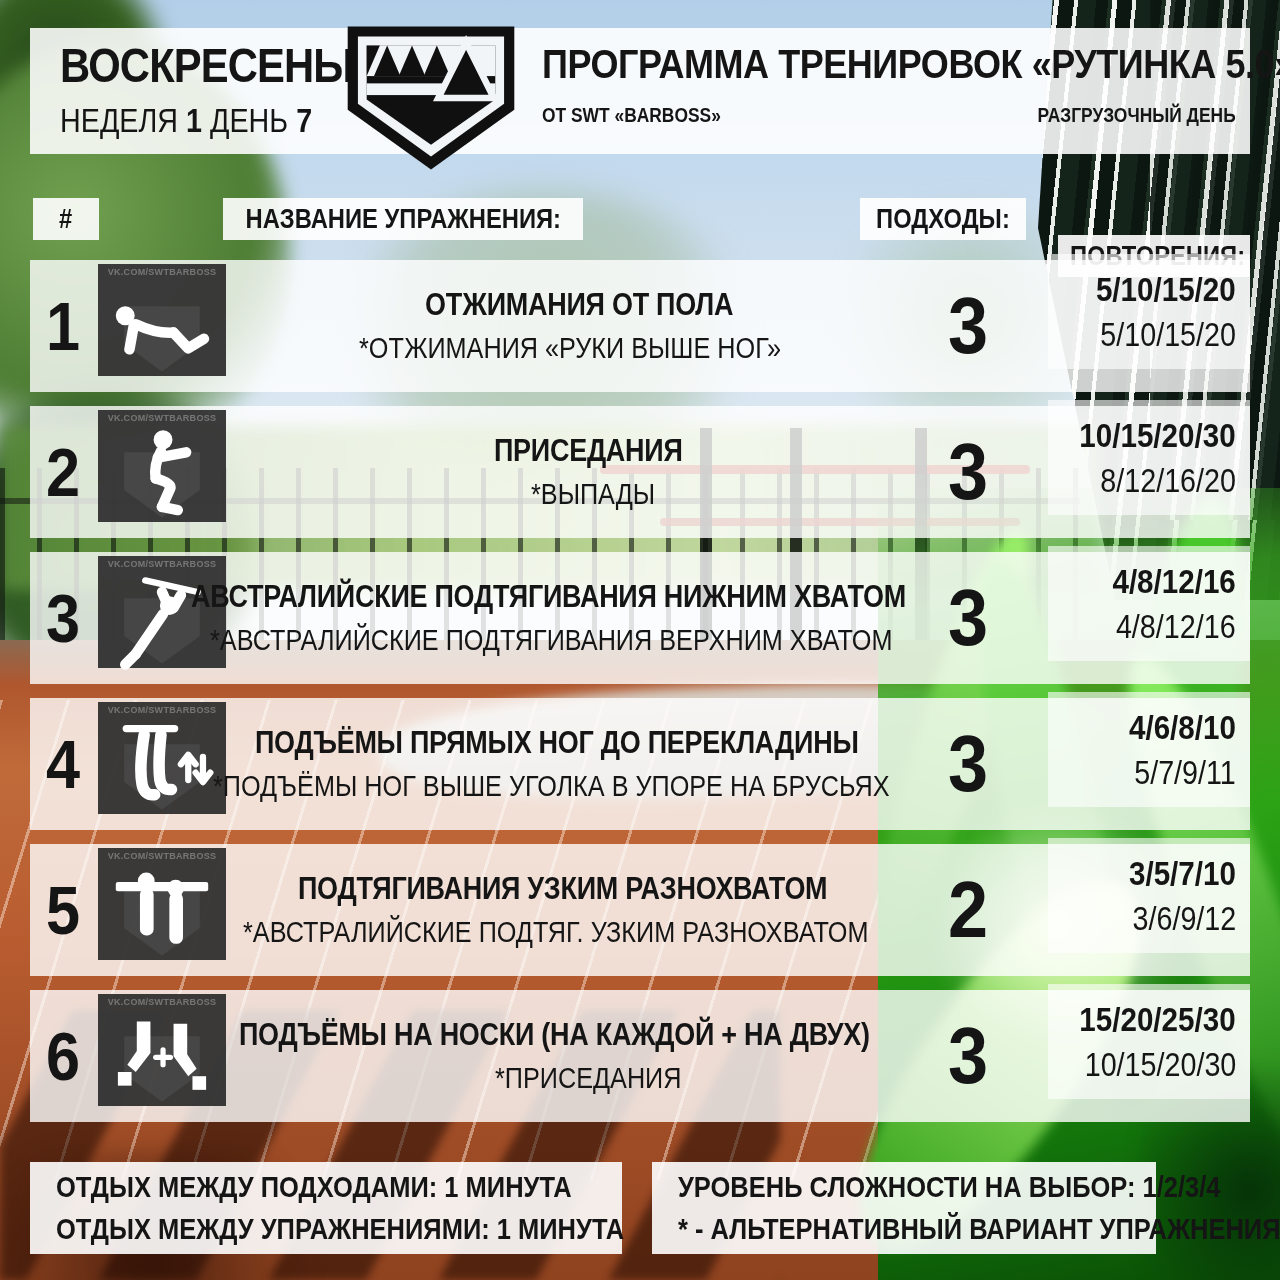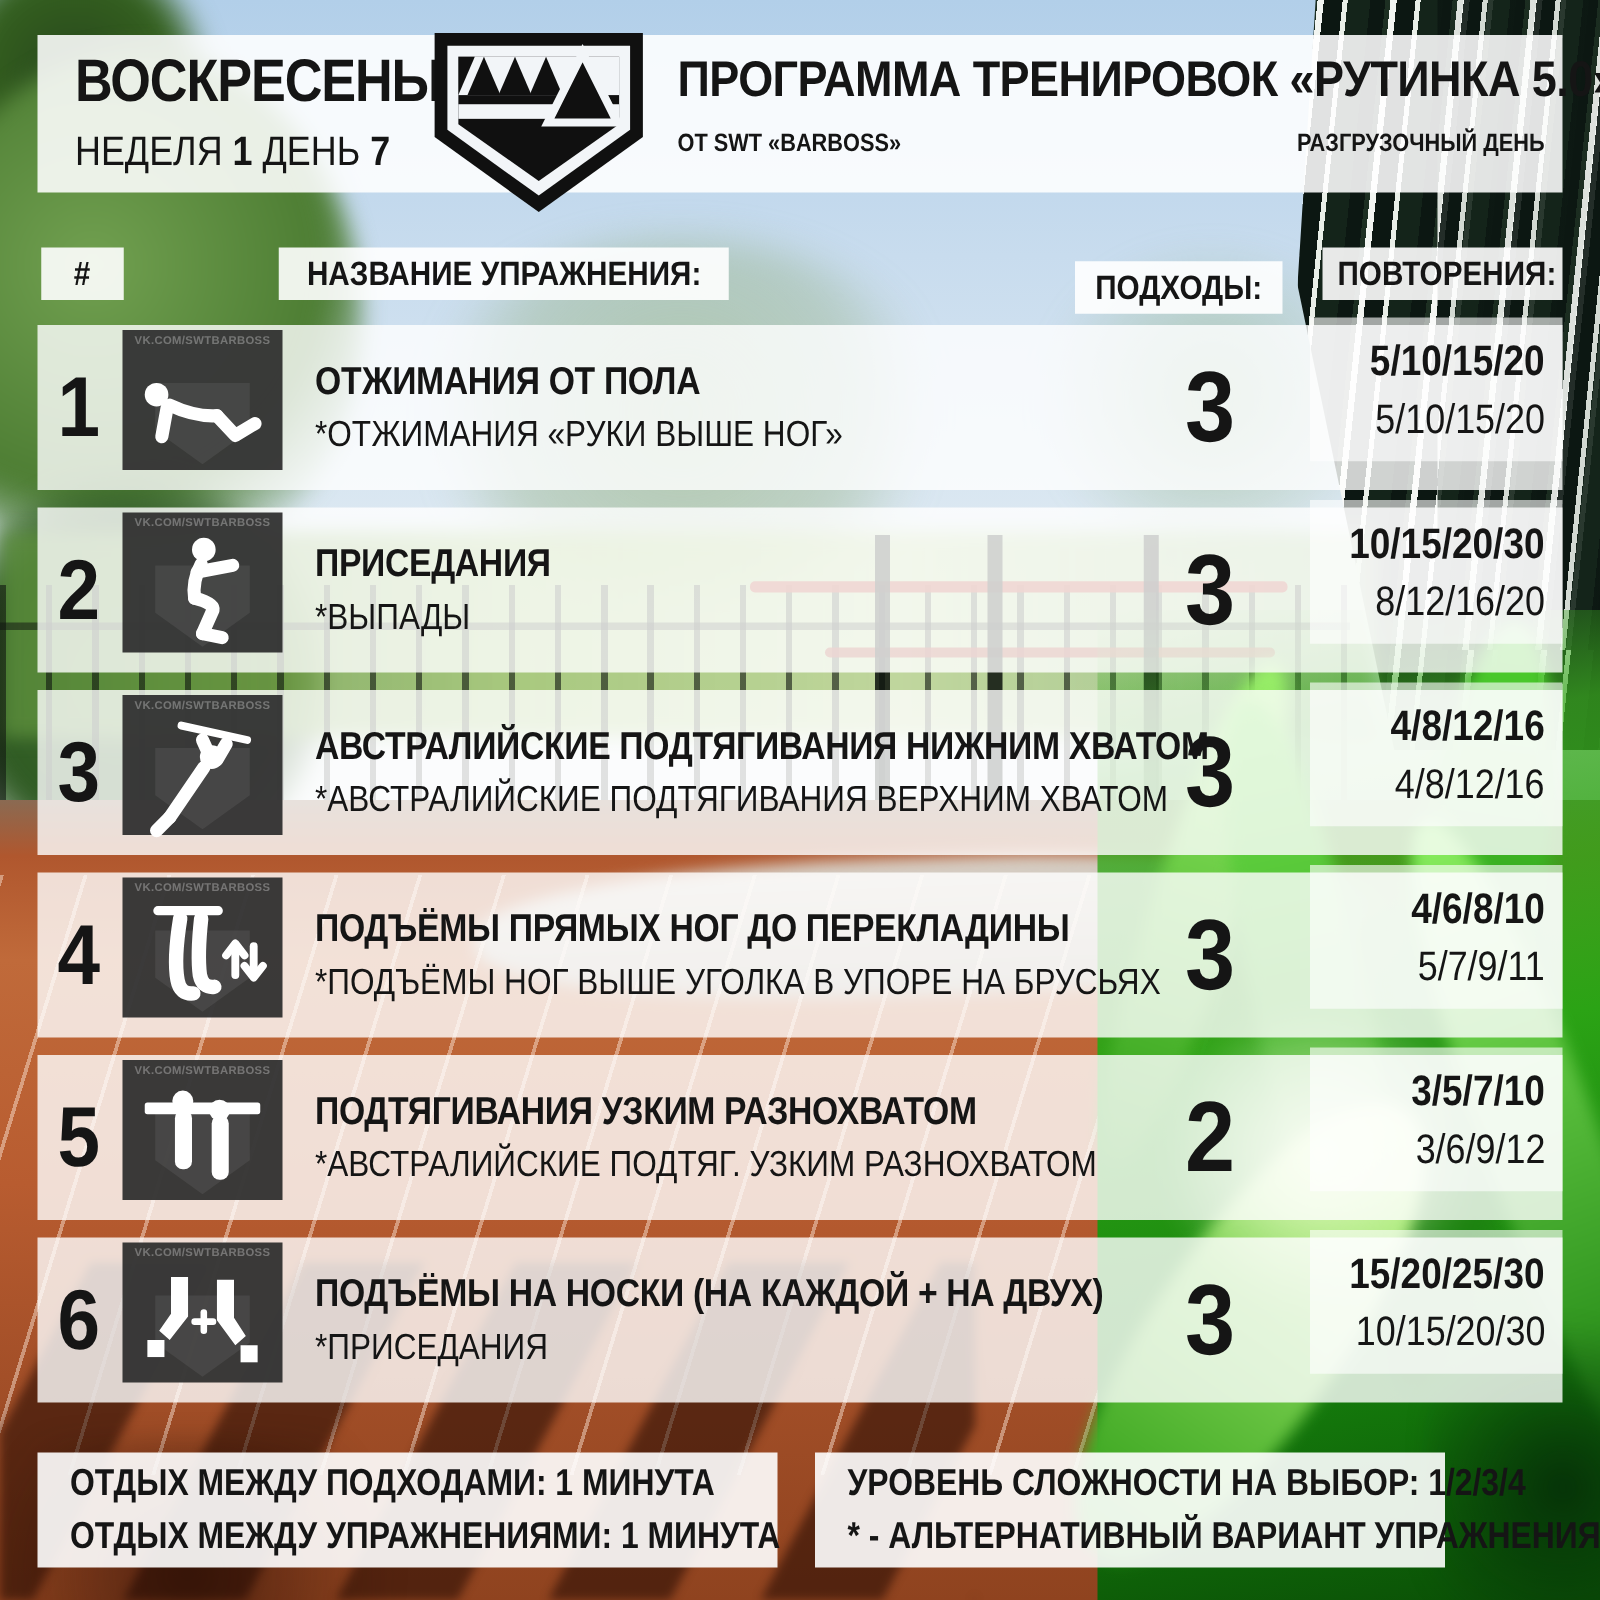--- a/index.html
+++ b/index.html
@@ -58,29 +58,29 @@
   
   .hband{left:30px;top:28px;width:1220px;height:126px;background:rgba(255,255,255,.88);}
   .day{position:absolute;left:30px;top:10px;font-size:48px;font-weight:800;letter-spacing:-1px;}
   .week{position:absolute;left:30px;top:74px;font-size:33px;font-weight:400;letter-spacing:0;}
   .week b{font-weight:800;}
   .logo{position:absolute;left:312px;top:-6px;width:178px;height:152px;}
   .title{position:absolute;left:512px;top:14px;font-size:40px;font-weight:800;letter-spacing:-.5px;}
   .subrow{position:absolute;left:512px;right:14px;top:76px;display:flex;justify-content:space-between;font-size:20px;font-weight:600;}
   
   .th{position:absolute;top:198px;height:42px;line-height:42px;text-align:center;font-weight:800;font-size:27px;background:rgba(255,255,255,.9);}
-  .th1{left:33px;width:66px;} .th2{left:223px;width:360px;} .th3{left:860px;width:166px;margin-top:11px;} .th4{left:1058px;width:192px;}
+  .th1{left:33px;width:66px;} .th2{left:223px;width:360px;} .th3{left:860px;width:166px;} .th4{left:1058px;width:192px;margin-top:37px;}
   
   .row{position:absolute;left:30px;width:1220px;height:132px;background:rgba(255,255,255,.8);}
   .row .num{position:absolute;left:0;top:0;width:66px;height:132px;display:flex;align-items:center;justify-content:center;
             font-size:68px;font-weight:800;transform:scaleX(.9);}
   .tile{position:absolute;left:68px;top:4px;width:128px;height:112px;background:rgba(44,44,44,.93);}
   .tile .wm{position:absolute;top:3px;left:0;right:0;text-align:center;font-size:9px;font-weight:700;color:rgba(255,255,255,.30);letter-spacing:.3px;}
   .tile svg{position:absolute;left:10px;top:15px;width:108px;height:105px;}
-  .txt{position:absolute;left:222px;top:0;width:700px;height:132px;display:flex;flex-direction:column;justify-content:center;gap:9px;}
+  .txt{position:absolute;left:222px;top:0;width:700px;height:132px;display:flex;flex-direction:column;justify-content:center;gap:9px;align-items:center;}
   .t1{font-size:31px;font-weight:800;letter-spacing:-.3px;}
   .t2{font-size:29px;font-weight:500;}
   .sets{position:absolute;left:858px;top:0;width:160px;height:132px;display:flex;align-items:center;justify-content:center;
         font-size:80px;font-weight:800;transform:scaleX(.9);}
   .reps{position:absolute;left:1018px;top:-6px;width:202px;height:115px;background:rgba(255,255,255,.62);
         display:flex;flex-direction:column;justify-content:center;align-items:flex-end;padding-right:14px;box-sizing:border-box;gap:7px;}
   .r1{font-size:34px;font-weight:800;}
   .r2{font-size:33px;font-weight:400;}
   .rowt1{top:260px;} .rowt2{top:406px;} .rowt3{top:552px;} .rowt4{top:698px;} .rowt5{top:844px;} .rowt6{top:990px;}
   

